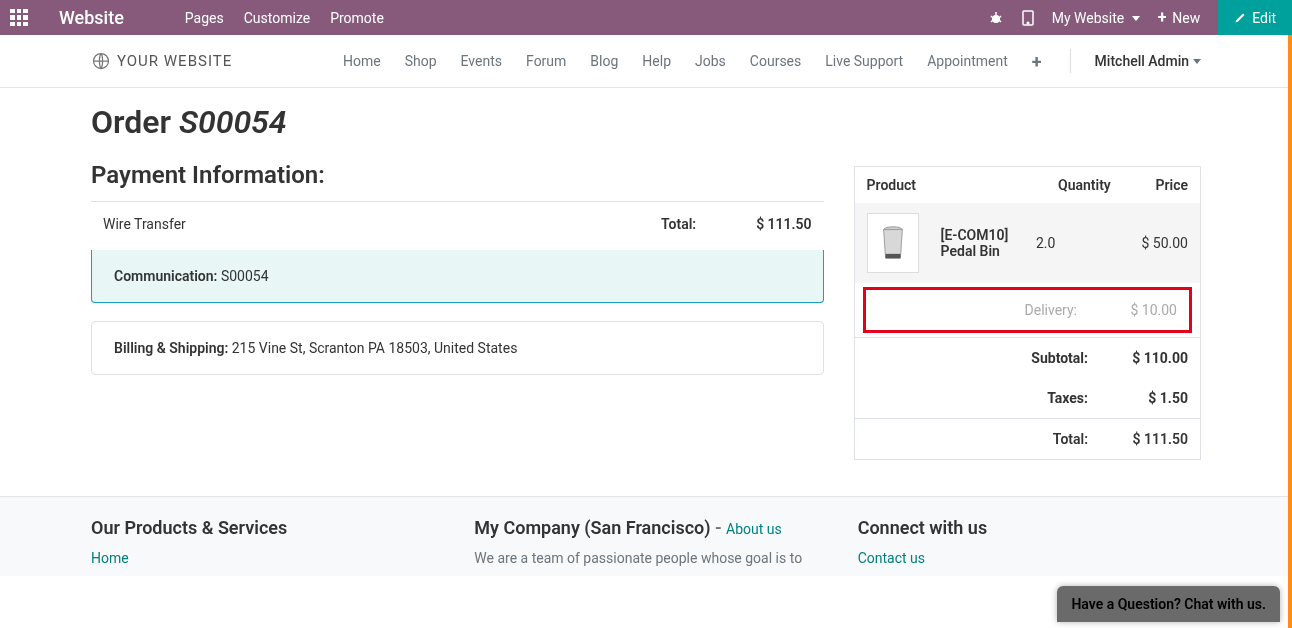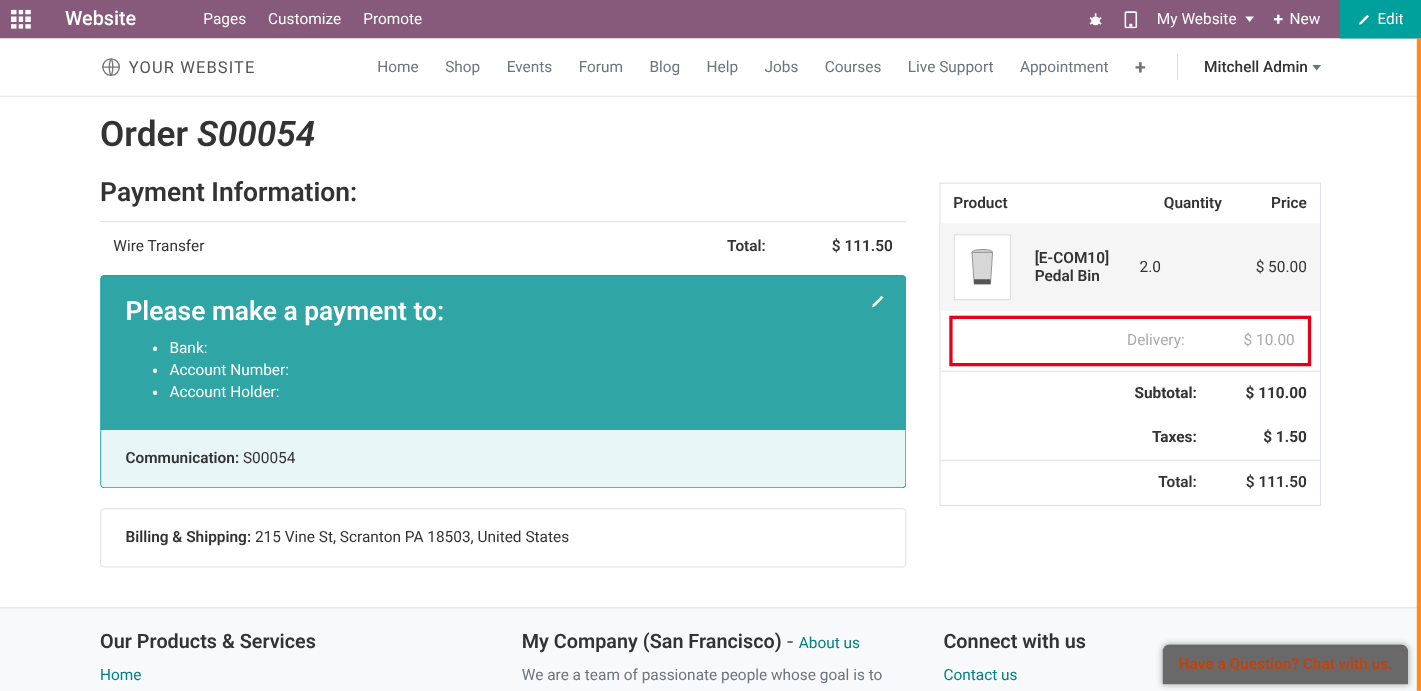--- a/index.html
+++ b/index.html
@@ -87,21 +87,21 @@
 
 
 .footer { background:#f8f9fa; border-top: 1px solid #e5e5e5; margin-top: 36px; padding: 20px 0 10px; }
 .footer-row { display:flex; gap:40px; }
 .footer-col { flex:1; }
 .footer h4 { font-size: 18px; font-weight:600; margin-bottom:12px; }
 .footer a { color:#008080; text-decoration:none; }
 .footer .sub { color:#6c757d; }
 
 
-.chat-bubble { position:fixed; right:12px; bottom:6px; background: rgba(80,80,80,0.85); color:#c2410c; padding: 10px 14px; border-radius: 6px 6px 0 0; font-weight:600; font-size:14px; box-shadow:0 0 6px rgba(0,0,0,0.3); }
+.chat-bubble { position:fixed; right:12px; bottom:6px; background: rgba(80,80,80,0.85); color:#000000; padding: 10px 14px; border-radius: 6px 6px 0 0; font-weight:600; font-size:14px; box-shadow:0 0 6px rgba(0,0,0,0.3); }
 
 
 .scroll-ind { position:fixed; right:0; top:35px; bottom:0; width:4px; background:#ff8c1a; }
 
 svg { display:block; }
 </style>
 </head>
 <body>
 
 <div class="topbar">
@@ -196,33 +196,20 @@
   <div class="main-row">
     <div class="col-main">
       <h2 class="pay-h2">Payment Information:</h2>
 
       <div class="pay-row">
         <span class="method">Wire Transfer</span>
         <span class="totlbl">Total:</span>
         <span class="totval">$ 111.50</span>
       </div>
 
-      <div class="teal-box">
-        <span class="edit-pencil">
-          <svg width="14" height="14" viewBox="0 0 16 16" fill="#fff">
-              <path d="M12 2l2 2-9 9-3 1 1-3 9-9z"></path>
-            </svg>
-        </span>
-        <h3>Please make a payment to:</h3>
-        <ul>
-          <li>Bank:</li>
-          <li>Account Number:</li>
-          <li>Account Holder:</li>
-        </ul>
-      </div>
       <div class="comm-box">
         <b>Communication:</b>
         <span> </span>
         <span>S00054</span>
       </div>
 
       <div class="addr-box">
         <b>Billing &amp; Shipping:</b>
         <span> </span>
         <span>215 Vine St, Scranton PA 18503, United States</span>

